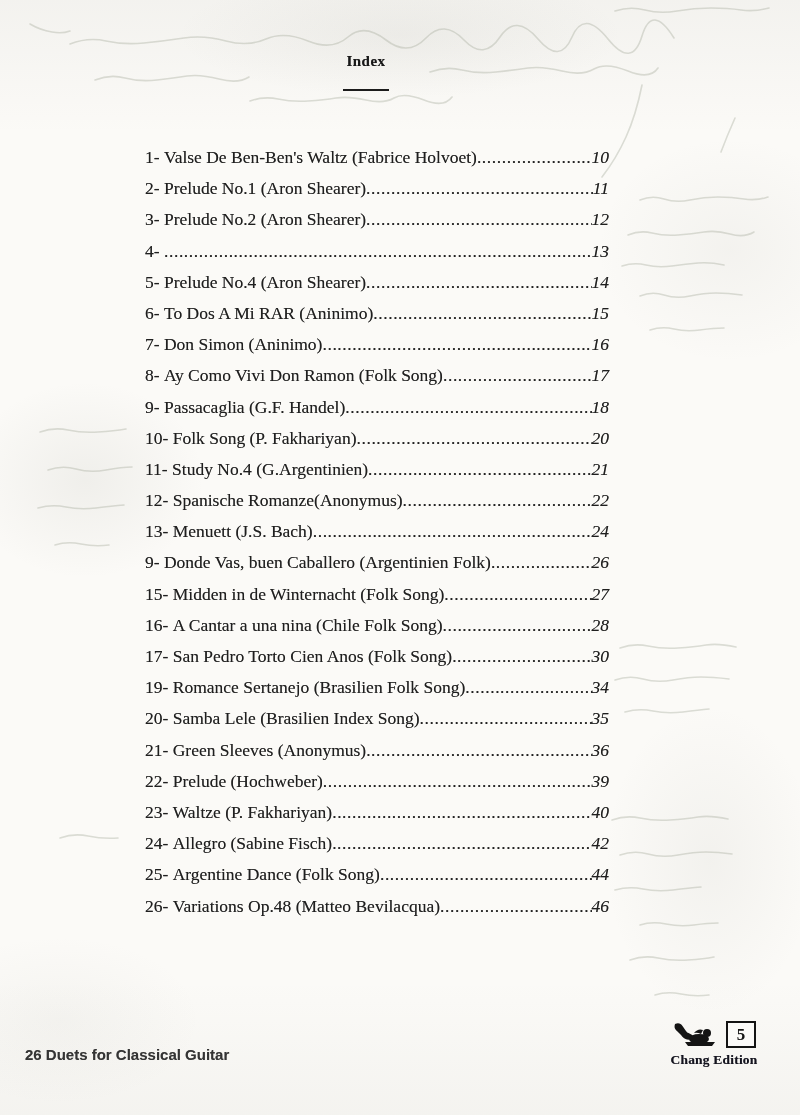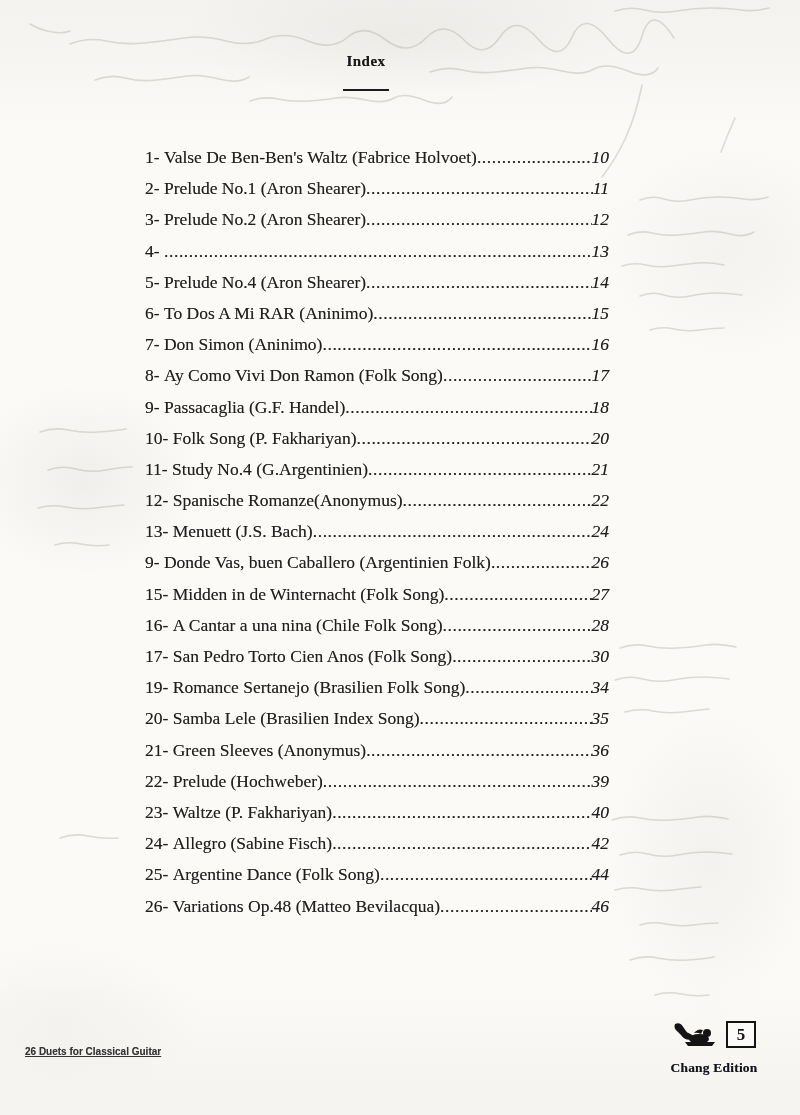--- a/index.html
+++ b/index.html
@@ -71,25 +71,24 @@
   .entry .leader::after {
     content: "...........................................................................................................................................";
     letter-spacing: 0.6px;
   }
   .entry .pagenum { flex: 0 0 auto; font-style: italic; }
   .footer-book-title {
     position: absolute;
     left: 25px;
     top: 1046px;
     font-family: "Liberation Sans", sans-serif;
-    font-size: 10px;
+    font-size: 15px;
     font-weight: bold;
     color: #343434;
     text-shadow: 0 0 0.4px rgba(40,40,40,0.4);
-    text-decoration: underline;
   }
   .publisher-block {
     position: absolute;
     left: 656px;
     top: 1020px;
     width: 116px;
     text-align: center;
   }
   .publisher-mark-row {
     display: flex;
@@ -104,21 +103,21 @@
     height: 23px;
     line-height: 23px;
     border: 2px solid #141414;
     font-size: 17px;
     font-weight: bold;
     color: #141414;
     text-align: center;
     background: rgba(255,255,255,0.4);
   }
   .publisher-name {
-    margin-top: 12px;
+    margin-top: 4px;
     font-size: 13.5px;
     font-weight: bold;
     letter-spacing: 0.2px;
     color: #14141f;
     text-shadow: 0 0 0.4px rgba(20,20,30,0.5);
   }
 </style>
 </head>
 <body>
 

